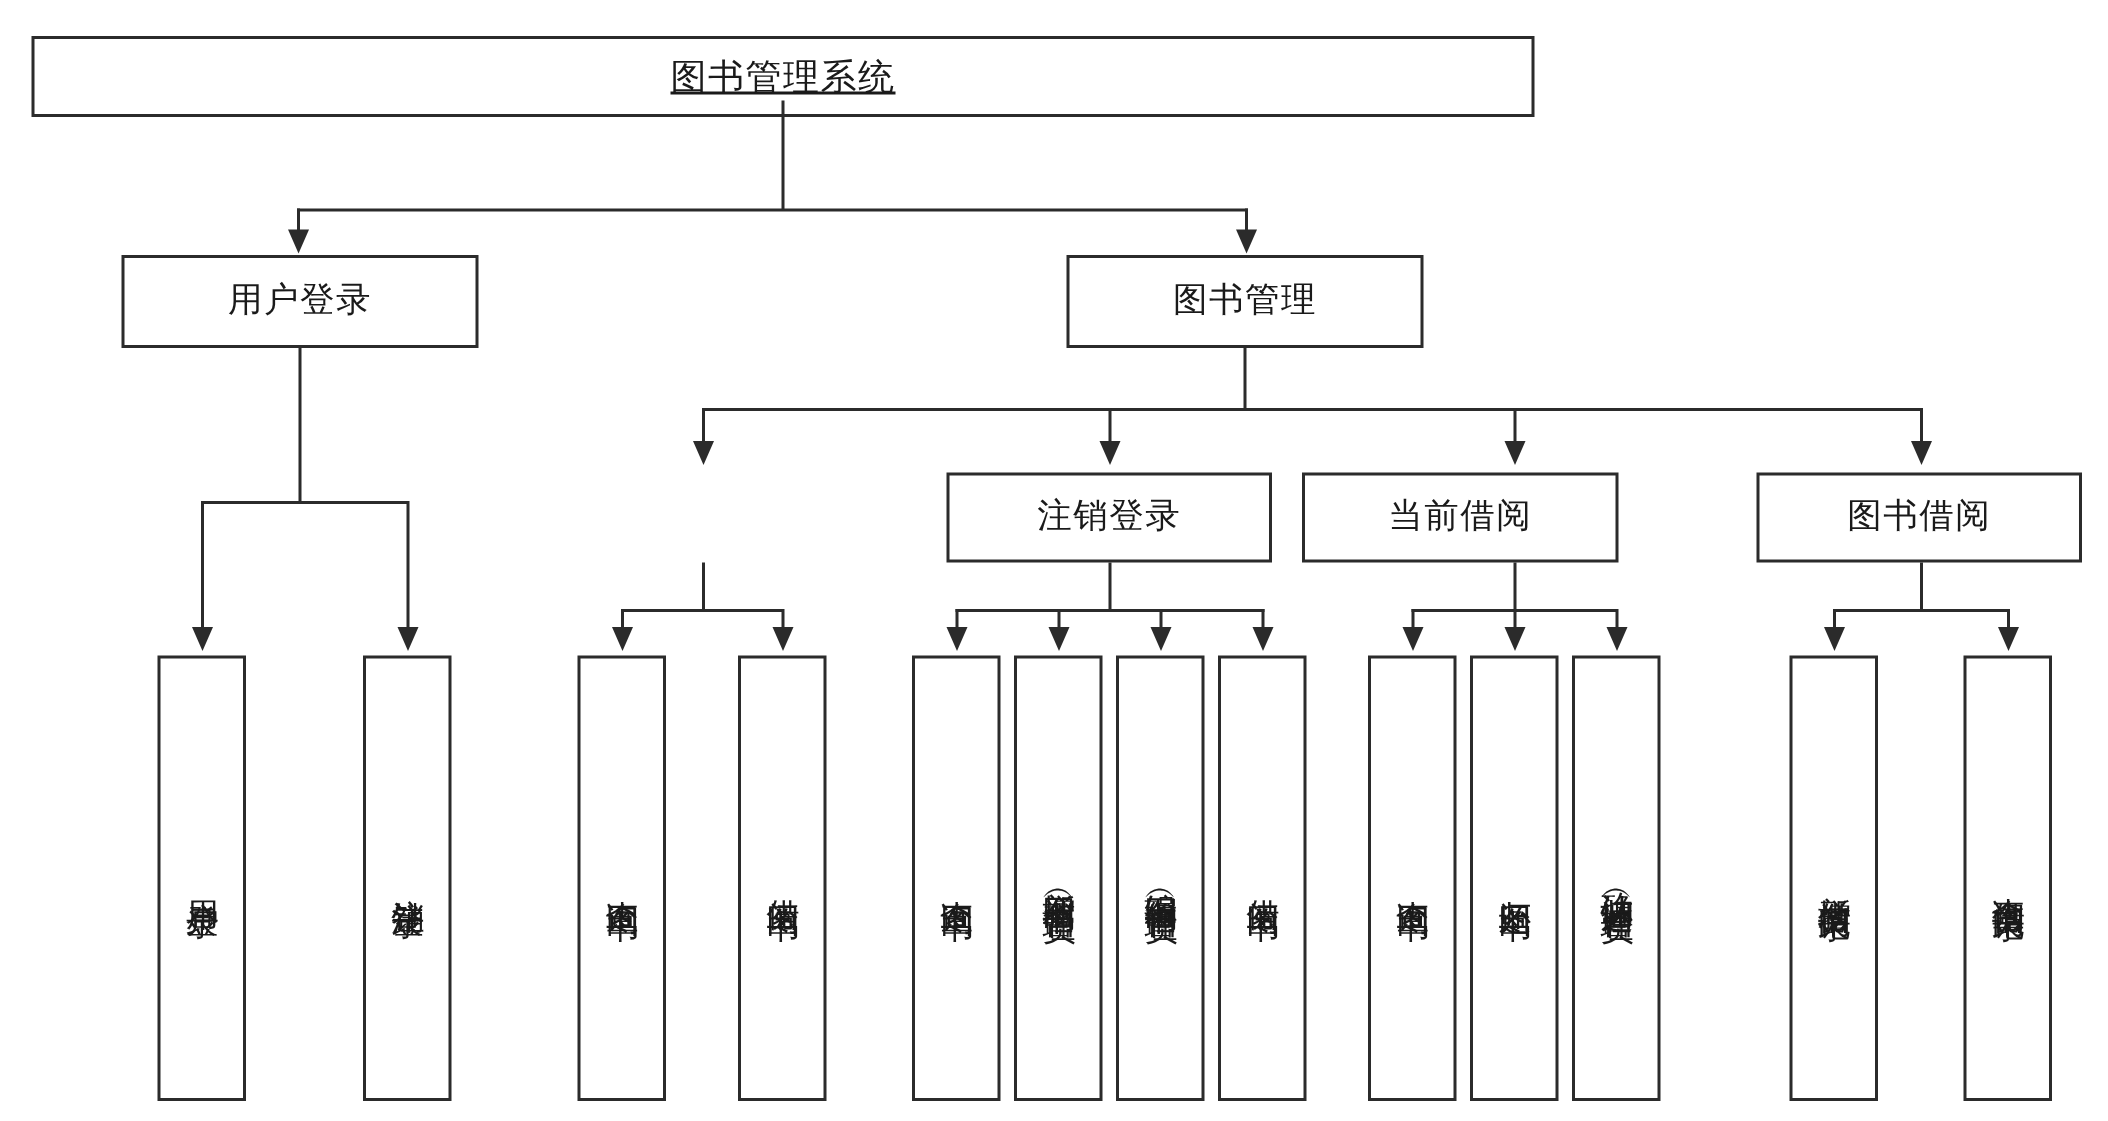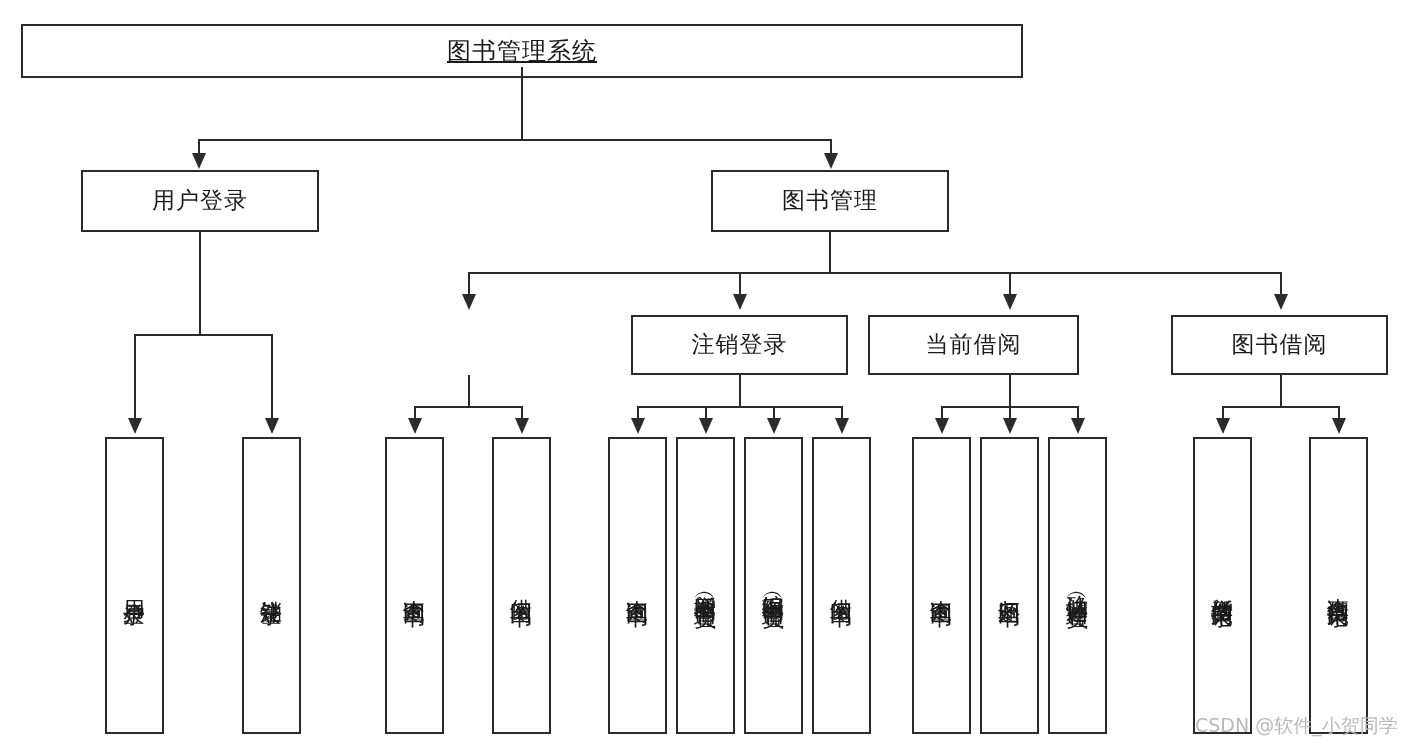--- a/index.html
+++ b/index.html
@@ -201,15 +201,14 @@
     <span class="vtext">确认归还（管理员）</span>
   </div>
 
   <div class="node vert" style="left:1193px; top:437px; width:59px; height:297px;">
     <span class="vtext">新增借阅记录</span>
   </div>
   <div class="node vert" style="left:1309px; top:437px; width:59px; height:297px;">
     <span class="vtext">查询借阅记录</span>
   </div>
 
-  <div id="watermark" style="left:1195px; top:713px;">CSDN @软件_小贺同学</div>
 
 </div>
 
 </body></html>

